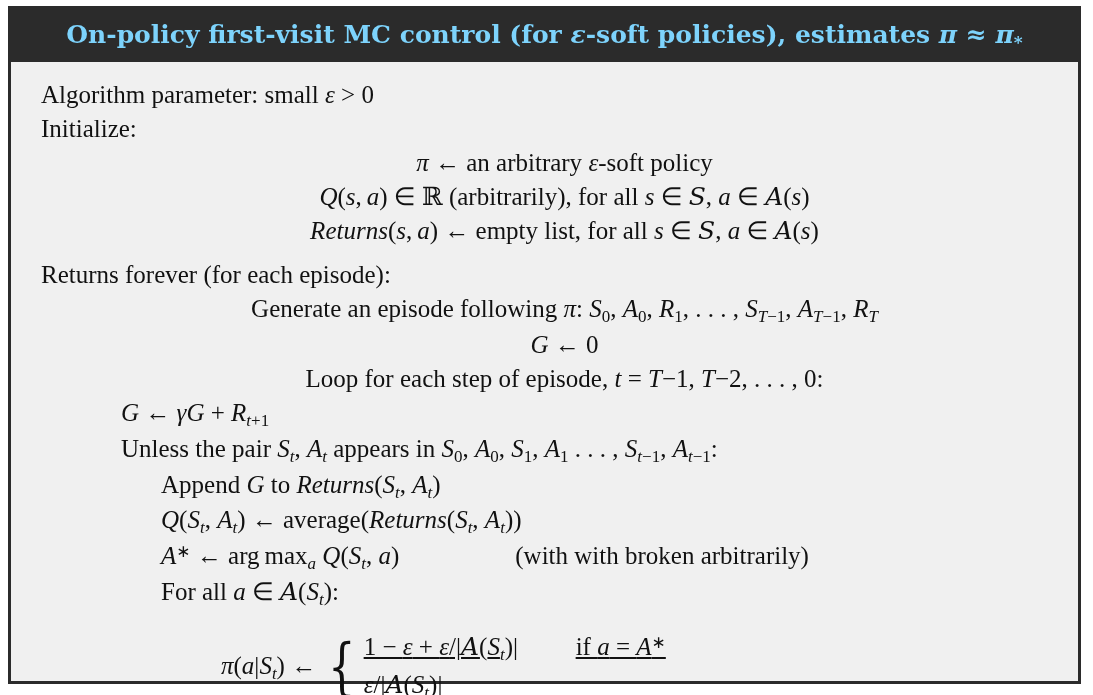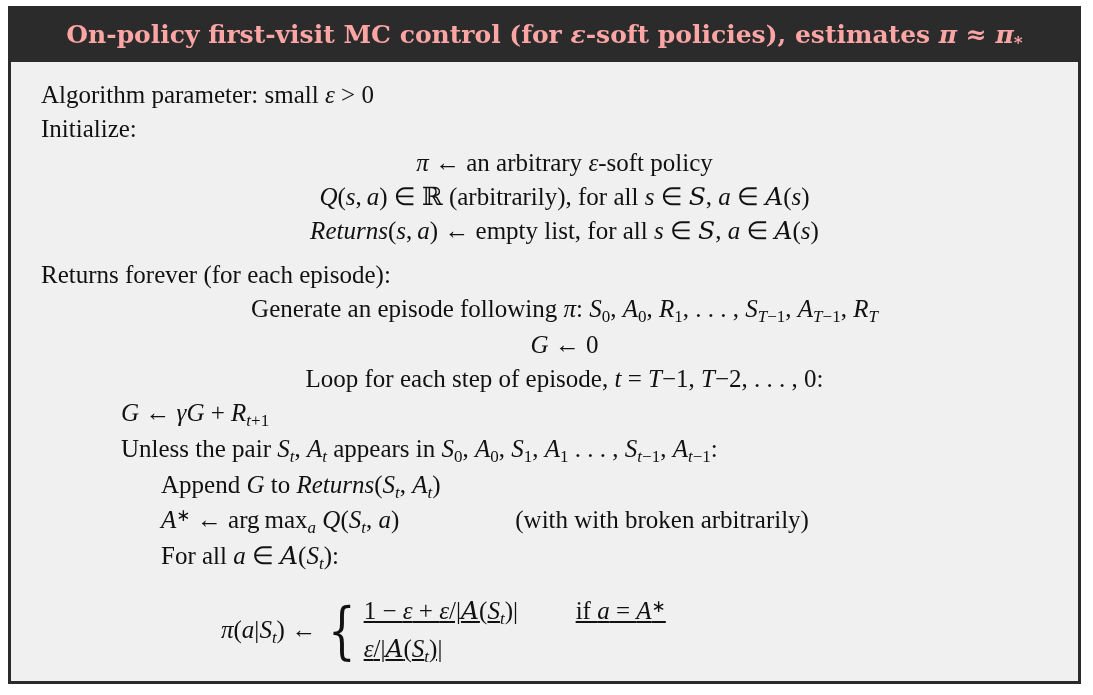--- a/index.html
+++ b/index.html
@@ -18,21 +18,21 @@
     left: 8px;
     top: 6px;
     width: 1073px;
     height: 678px;
     border: 3px solid #2b2b2b;
     box-sizing: border-box;
     background: #f0f0f0;
   }
   .algo-title-bar {
     background: #2b2b2b;
-    color: #fca5a5;
+    color: #7dd3fc;
     height: 53px;
     display: flex;
     align-items: center;
     justify-content: center;
     box-sizing: border-box;
     padding: 0 10px;
   }
   .algo-title {
     font-family: "DejaVu Serif", serif;
     font-weight: bold;
@@ -166,20 +166,23 @@
     </div>
 
     <div class="line i2">
       Unless the pair <span class="mi">S</span><sub><span class="mi">t</span></sub>, <span class="mi">A</span><sub><span class="mi">t</span></sub> appears in <span class="mi">S</span><sub>0</sub>, <span class="mi">A</span><sub>0</sub>, <span class="mi">S</span><sub>1</sub>, <span class="mi">A</span><sub>1</sub> . . . , <span class="mi">S</span><sub><span class="mi">t</span>−1</sub>, <span class="mi">A</span><sub><span class="mi">t</span>−1</sub>:
     </div>
 
     <div class="line i3">
       Append <span class="mi">G</span> to <span class="mi">Returns</span>(<span class="mi">S</span><sub><span class="mi">t</span></sub>, <span class="mi">A</span><sub><span class="mi">t</span></sub>)
     </div>
 
+    <div class="line i3">
+      <span class="mi">Q</span>(<span class="mi">S</span><sub><span class="mi">t</span></sub>, <span class="mi">A</span><sub><span class="mi">t</span></sub>) ← average(<span class="mi">Returns</span>(<span class="mi">S</span><sub><span class="mi">t</span></sub>, <span class="mi">A</span><sub><span class="mi">t</span></sub>))
+    </div>
 
     <div class="line i3">
       <span class="mi">A</span><sup>∗</sup> ← arg max<sub><span class="mi">a</span></sub> <span class="mi">Q</span>(<span class="mi">S</span><sub><span class="mi">t</span></sub>, <span class="mi">a</span>)<span class="tie-note">(with with broken arbitrarily)</span>
     </div>
 
     <div class="line i3">
       For all <span class="mi">a</span> ∈ <span class="cal">A</span>(<span class="mi">S</span><sub><span class="mi">t</span></sub>):
     </div>
 
     <div class="cases-row">

